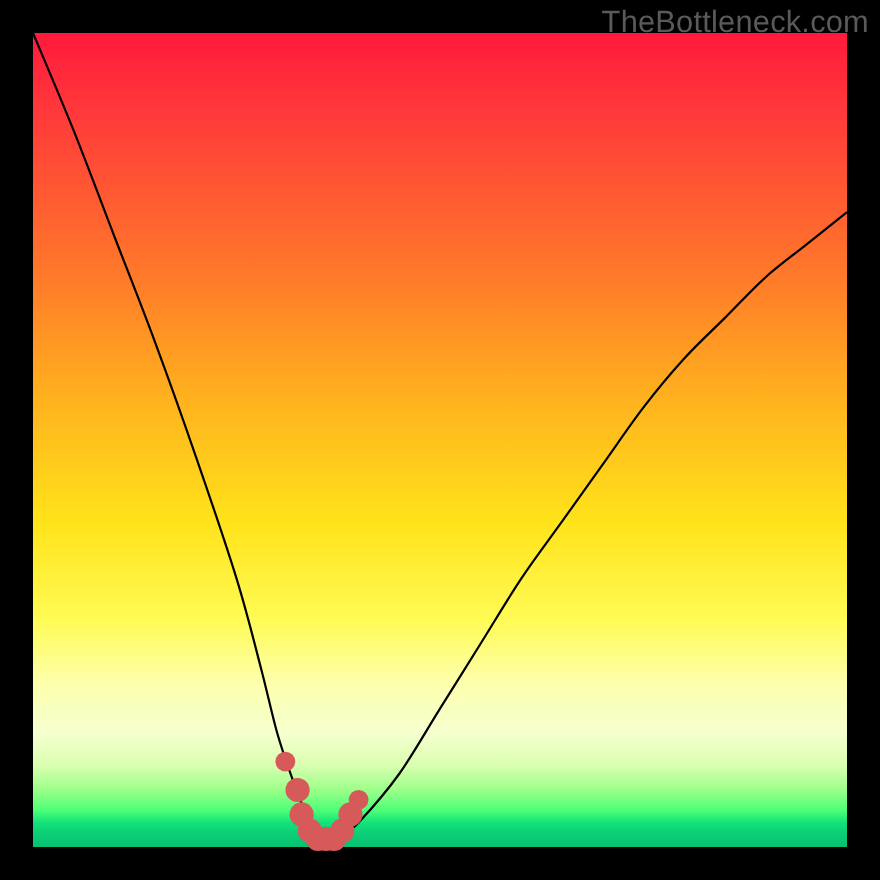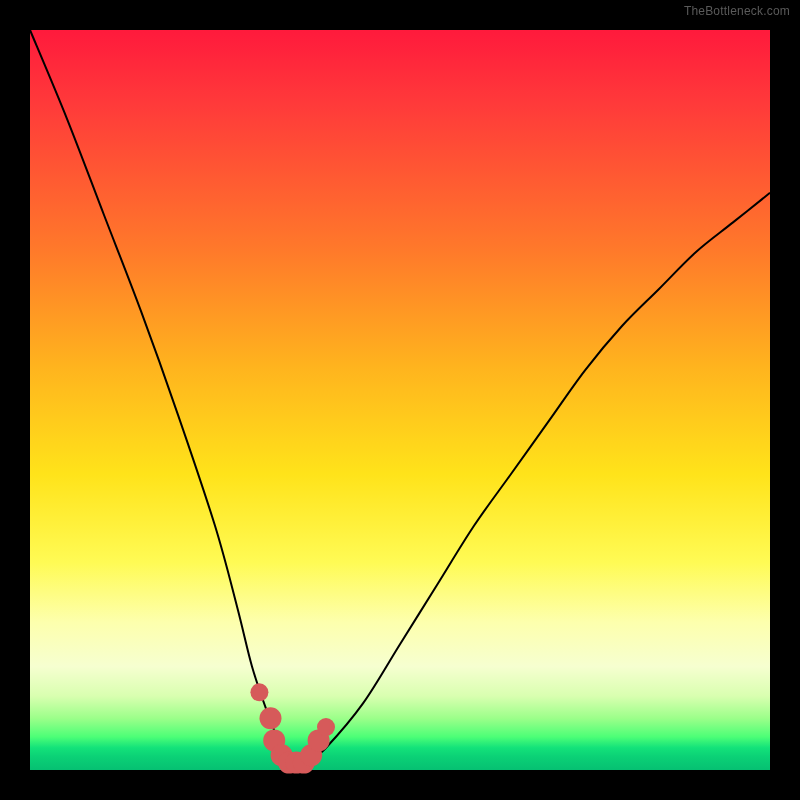--- a/index.html
+++ b/index.html
@@ -42,21 +42,21 @@
       #13e27a 97%,
       #0bd176 98.2%,
       #06c072 100%
     );
   }
   .watermark {
     position: absolute;
     top: 4px;
     right: 10px;
     color: #5a5a5a;
-    font-size: 12px;
+    font-size: 28px;
     letter-spacing: 0.2px;
     font-weight: 400;
   }
   svg.curve {
     position: absolute;
     left: 0;
     top: 0;
     width: 740px;
     height: 740px;
     overflow: visible;

